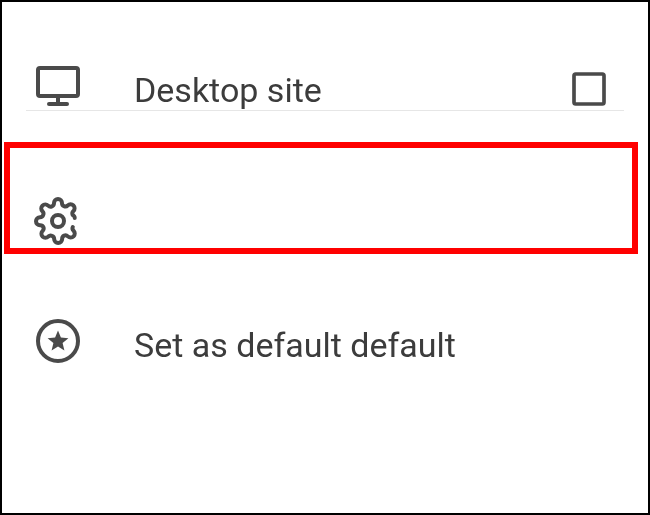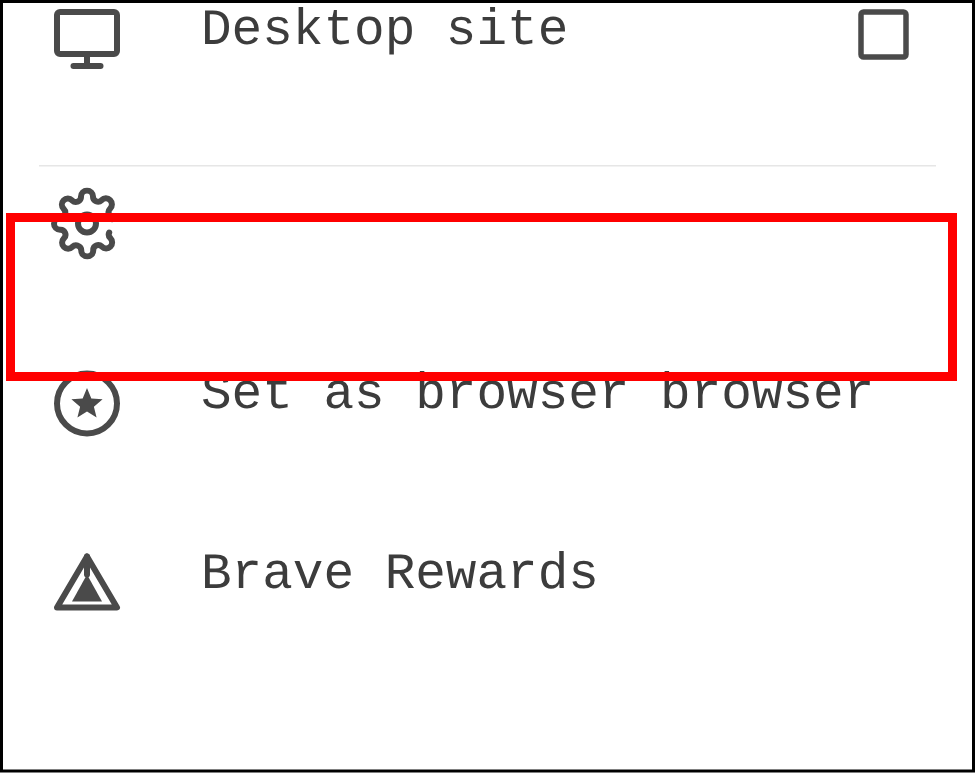--- a/index.html
+++ b/index.html
@@ -9,25 +9,24 @@
       background: #fff;
       border: 2px solid #000;
       font-family: Roboto, Arial, sans-serif;
       color: #3c3c3c;
       position: relative;
       overflow: hidden;
     }
     .menu { }
     .item {
       display: flex;
-      align-items: flex-start;
+      align-items: flex-end;
       padding: 0 32px;
       height: 120px;
       position: relative;
-      font-family: Liberation Mono, monospace;
     }
     .item.short { height: 108px; }
     .icon {
       width: 48px;
       height: 48px;
       flex: 0 0 48px;
       margin-right: 52px;
       display: flex;
       align-items: center;
       justify-content: center;
@@ -97,29 +96,19 @@
     </span>
   </div>
 
   <div class="item">
     <span class="icon">
       <svg viewBox="0 0 24 24" width="48" height="48" fill="none" stroke="currentColor" stroke-width="2" stroke-linecap="round" stroke-linejoin="round">
         <circle cx="12" cy="12" r="10"></circle>
         <polygon fill="currentColor" stroke="none" points="12,6.8 13.45,10.3 17.2,10.6 14.3,13.05 15.2,16.7 12,14.7 8.8,16.7 9.7,13.05 6.8,10.6 10.55,10.3"></polygon>
       </svg>
     </span>
-    <span class="label">Set as browser browser</span>
+    <span class="label">Set as default default</span>
   </div>
 
-  <div class="item">
-    <span class="icon">
-      <svg viewBox="0 0 24 24" width="48" height="48" fill="none" stroke="currentColor" stroke-width="2" stroke-linecap="round" stroke-linejoin="round">
-        <polygon points="12,3 22,20 2,20"></polygon>
-        <polygon fill="currentColor" stroke="none" points="12,9 17,18 7,18"></polygon>
-        <line x1="12" y1="3" x2="12" y2="9" stroke-width="2"></line>
-      </svg>
-    </span>
-    <span class="label">Brave Rewards</span>
-  </div>
 
 </div>
 
 <div class="highlight-box"></div>
 
 </body></html>

